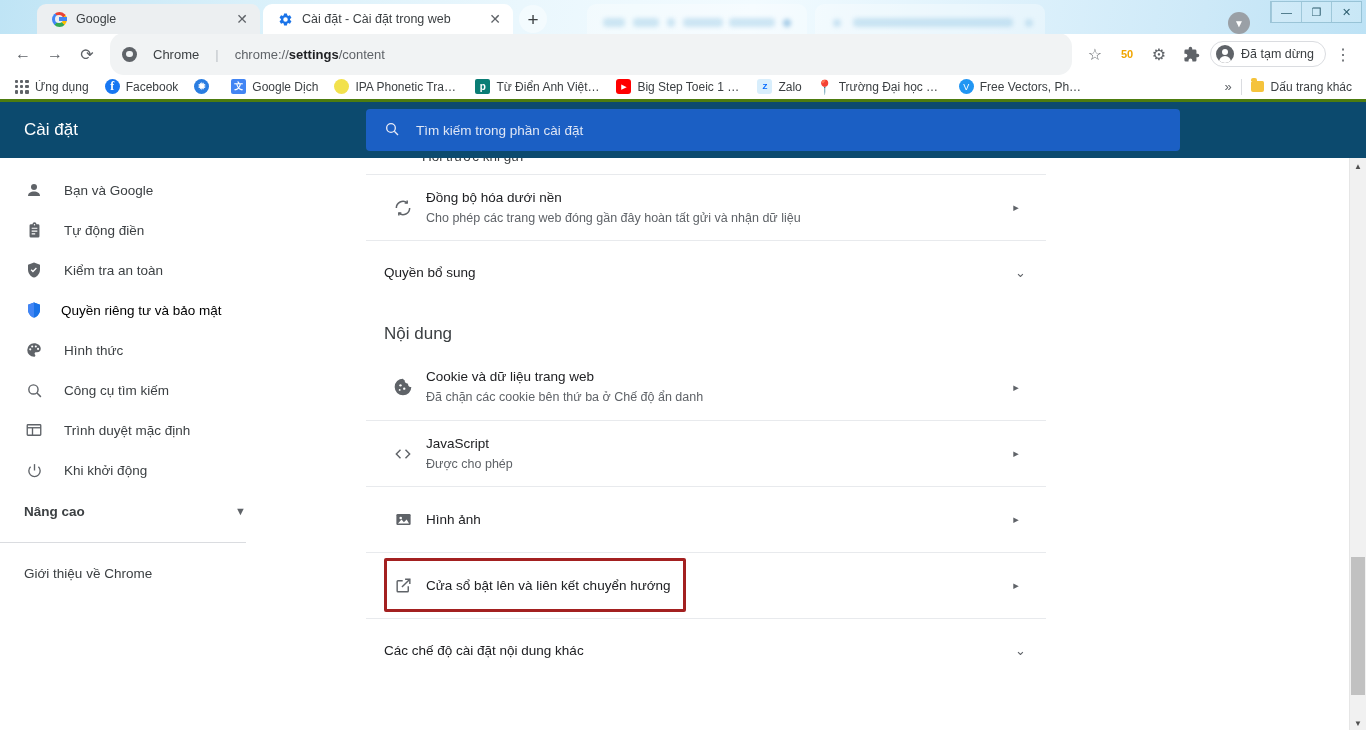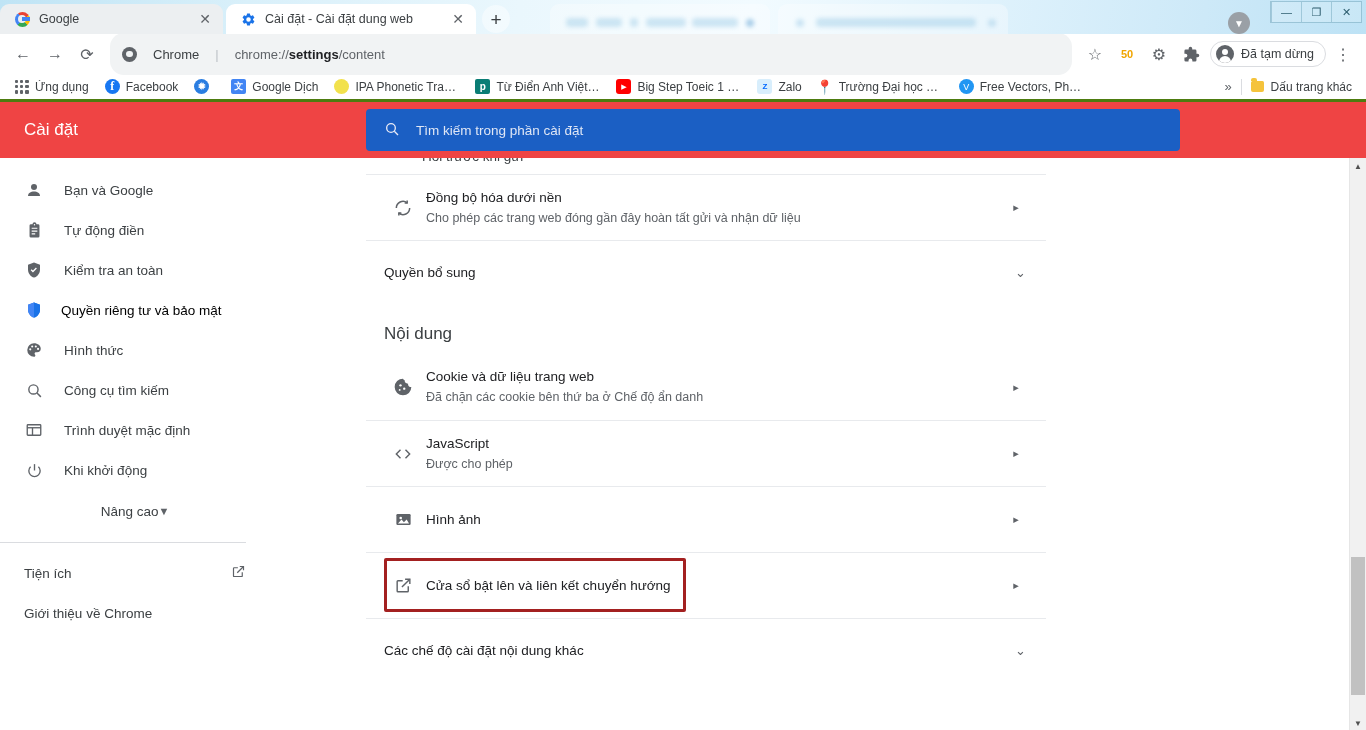--- a/index.html
+++ b/index.html
@@ -23,20 +23,21 @@
     height: 30px;
     display: flex;
     align-items: center;
     gap: 9px;
     padding: 0 10px 0 14px;
     border-radius: 9px 9px 0 0;
     font-size: 12.5px;
     color: #3c4043;
     position: relative;
     white-space: nowrap;
+    margin-left: 37px;
   }
   .tab.inactive { background: #eceff1; width: 223px; }
   .tab.active   { background: #ffffff; width: 250px; margin-left: 3px; }
   .tab-title { flex: 1; overflow: hidden; text-overflow: ellipsis; }
   .tab-close { font-size: 14px; color: #5f6368; width: 16px; text-align: center; }
   .tab-fav { width: 16px; height: 16px; flex: 0 0 16px; display:flex; align-items:center; justify-content:center;}
 
   .gicon {
     width: 15px; height: 15px; border-radius: 50%;
     background: conic-gradient(from -35deg, #ea4335 0 25%, #fbbc05 25% 48%, #34a853 48% 72%, #4285f4 72% 100%);
@@ -141,21 +142,21 @@
   }
   .apps-grid i { background: #5f6368; border-radius: 1px; display:block; }
   .bm-spacer { flex: 1; }
   .chev-more { color:#5f6368; font-size:13px; padding:0 9px; }
   .bm-sep { width:1px; height:16px; background:#dadce0; }
   .folder-ico { width:13px; height:11px; background:#f5c33b; border-radius:1.5px 1.5px 2px 2px; position:relative;}
   .folder-ico::before{content:"";position:absolute;top:-3px;left:0;width:6px;height:3px;background:#f5c33b;border-radius:2px 2px 0 0;}
 
   
   .settings-header {
-    height: 56px; background: #ef4444;
+    height: 56px; background: #0c4a6e;
     display: flex; align-items: center;
   }
   .settings-title {
     width: 366px; padding-left: 24px;
     color: #ffffff; font-size: 17px;
   }
   .search-box {
     width: 814px; height: 42px;
     background: #1b5fc4; border-radius: 4px;
     display: flex; align-items: center; gap: 16px;
@@ -169,22 +170,22 @@
 
   .sidebar { width: 366px; flex: 0 0 366px; padding-top: 12px; background:#fff; }
   .nav-item {
     height: 40px; display: flex; align-items: center; gap: 20px;
     padding-left: 24px; font-size: 13.5px; color: #3c4043;
   }
   .nav-item .ni-ico { width: 20px; height:20px; flex:0 0 20px; display:flex; align-items:center; justify-content:center; color:#5f6368; }
   .nav-item.active { color: #000000; gap: 17px; }
   .nav-item.active .ni-ico { color: #1a73e8; }
   .nav-adv {
-    height: 42px; display: flex; align-items: center; justify-content: center;
-    padding: 0 120px 0 24px; font-size: 13.5px; color: #3c4043;
+    height: 42px; display: flex; align-items: center; justify-content: space-between;
+    padding: 0 120px 0 24px; font-size: 13.5px; color: #3c4043; font-weight: bold;
   }
   .nav-divider { height:1px; background:#dadce0; margin: 10px 120px 10px 0; }
   .nav-link {
     height: 40px; display: flex; align-items: center; justify-content: space-between;
     padding: 0 120px 0 24px; font-size: 13.5px; color: #3c4043;
   }
 
   .content { width: 680px; flex: 0 0 680px; background:#fff; position: relative; }
   .clipped-row {
     height: 16px; overflow: hidden; font-size: 13.5px; color: #3c4043;
@@ -249,21 +250,21 @@
       </span>
     <span class="tab-title">Google</span>
     <span class="tab-close">✕</span>
   </div>
   <div class="tab active">
     <span class="tab-fav">
       <svg class="gearfav" viewBox="0 0 24 24" fill="#1a73e8">
           <path d="M19.14 12.94a7.07 7.07 0 000-1.88l2.03-1.58a.5.5 0 00.12-.62l-1.92-3.32a.5.5 0 00-.6-.22l-2.39.96a7.03 7.03 0 00-1.63-.94l-.36-2.54a.5.5 0 00-.5-.42h-3.84a.5.5 0 00-.49.42l-.36 2.54c-.58.24-1.13.56-1.62.94l-2.39-.96a.5.5 0 00-.61.22L2.66 8.86a.5.5 0 00.12.62l2.03 1.58a7.07 7.07 0 000 1.88L2.78 14.5a.5.5 0 00-.12.62l1.92 3.32c.13.22.39.3.61.22l2.39-.96c.5.38 1.04.7 1.62.94l.36 2.54c.4.24.25.42.49.42h3.84c.25 0 .46-.18.5-.42l.36-2.54c.58-.24 1.13-.56 1.63-.94l2.39.96c.22.08.47 0 .6-.22l1.92-3.32a.5.5 0 00-.12-.62l-2.03-1.56zM12 15.6A3.6 3.6 0 1112 8.4a3.6 3.6 0 010 7.2z"></path>
         </svg>
     </span>
-    <span class="tab-title">Cài đặt - Cài đặt dung web</span>
+    <span class="tab-title">Cài đặt - Cài đặt trong web</span>
     <span class="tab-close">✕</span>
   </div>
   <div class="newtab">+</div>
 
   <div class="ghost-tabs">
     <div class="gtbg" style="left:40px;width:220px;"></div>
     <div class="gt" style="left:56px;width:22px;"></div>
     <div class="gt" style="left:86px;width:26px;"></div>
     <div class="gt" style="left:120px;width:8px;"></div>
     <div class="gt" style="left:136px;width:40px;"></div>
@@ -463,30 +464,20 @@
           </svg>
       </span>
       <span>Khi khởi động</span>
     </div>
 
     <div class="nav-adv">
       <span>Nâng cao</span>
       <span style="color:#5f6368;font-size:11px;">▼</span>
     </div>
     <div class="nav-divider"></div>
-    <div class="nav-link">
-      <span>Tiện ích</span>
-      <span>
-        <svg width="15" height="15" viewBox="0 0 24 24" fill="none" stroke="#5f6368" stroke-width="1.9">
-            <path d="M18 13v6a1 1 0 01-1 1H5a1 1 0 01-1-1V7a1 1 0 011-1h6"></path>
-            <path d="M14 4h6v6"></path>
-            <path d="M10 14L20 4"></path>
-          </svg>
-      </span>
-    </div>
     <div class="nav-link">
       <span>Giới thiệu về Chrome</span>
       <span></span>
     </div>
   </div>
 
   <div class="content">
 
     <div class="clipped-row">
       <span>Hỏi trước khi gửi</span>

